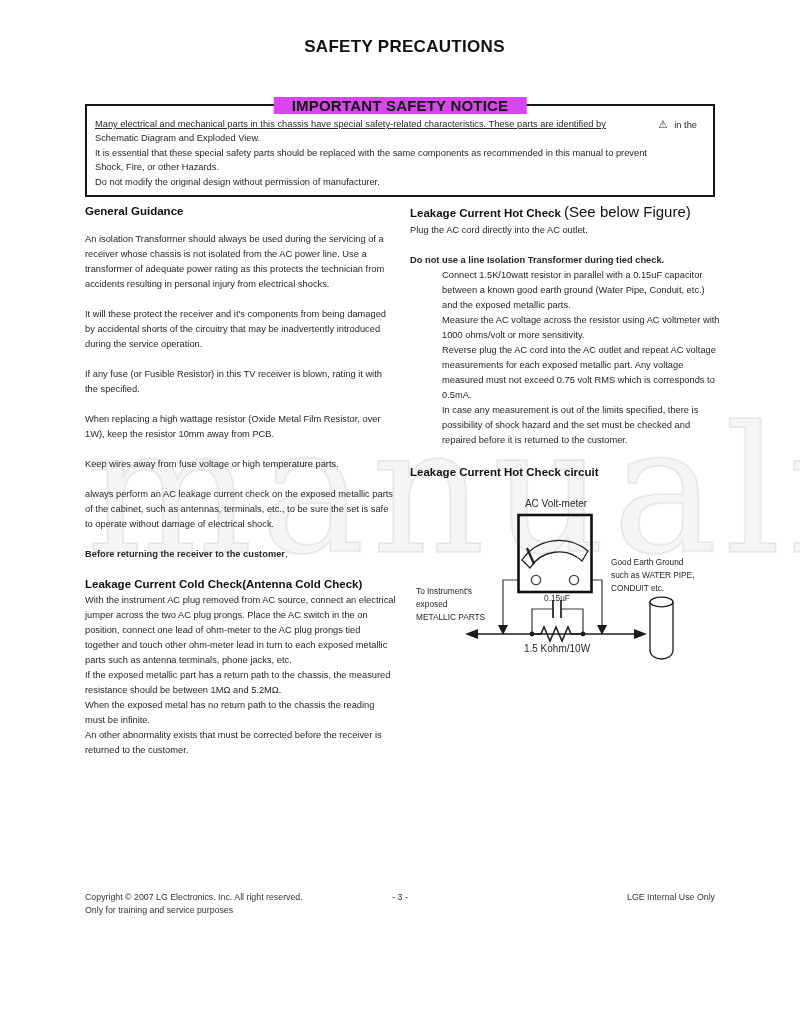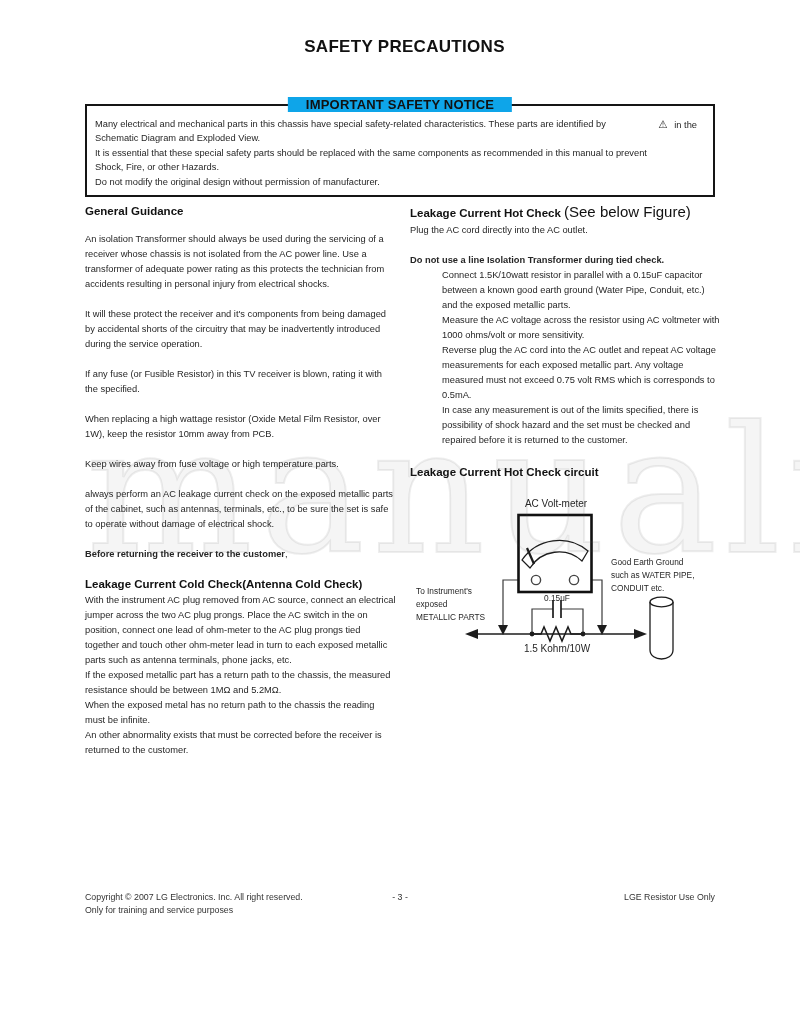--- a/index.html
+++ b/index.html
@@ -14,25 +14,25 @@
     font-size:17px; font-weight:bold; letter-spacing:.3px; color:#111; margin:0;padding-left:9px;
   }
 
   
   .notice-box {
     position:absolute; left:85px; top:104px; width:630px; height:93px;
     border:2px solid #151515; box-sizing:border-box; background:#fff;
   }
   .notice-legend {
     position:absolute; top:-9px; left:50%; transform:translateX(-50%);
-    background:#0ea5e9; padding:0 18px; font-size:13px; font-weight:bold;
+    background:#d946ef; padding:0 18px; font-size:15px; font-weight:bold;
     white-space:nowrap; letter-spacing:.2px; color:#111;
   }
   .notice-content { padding:11px 8px 0 8px; font-size:9.3px; line-height:14.4px; }
-  .notice-line1 { position:relative; white-space:nowrap; }
+  .notice-line1 { position:relative; white-space:nowrap;text-decoration:underline; }
   .notice-line1-right { position:absolute; right:8px; top:0; }
   .warn-icon { font-size:10.5px; margin-right:4px; }
   .pre { white-space:pre-line; }
 
   
   .col { position:absolute; top:204px; font-size:9.3px; line-height:15px; }
   .col-left  { left:85px;  width:312px; }
   .col-right { left:410px; width:310px; }
   .sec-h { font-size:11.5px; font-weight:bold; color:#111; margin:0 0 13px 0; }
   .sec-h .note { font-weight:normal; font-size:15px; letter-spacing:0; }
@@ -163,16 +163,16 @@
   </div>
 
   <div class="watermark">manuali</div>
 
   <div class="footer">
     <div class="footer-left">
       <div>Copyright © 2007 LG Electronics. Inc. All right reserved.</div>
       <div>Only for training and service purposes</div>
     </div>
     <div class="footer-center">- 3 -</div>
-    <div class="footer-right">LGE Resistor Use Only</div>
+    <div class="footer-right">LGE Internal Use Only</div>
   </div>
 
 </div>
 
 </body></html>

